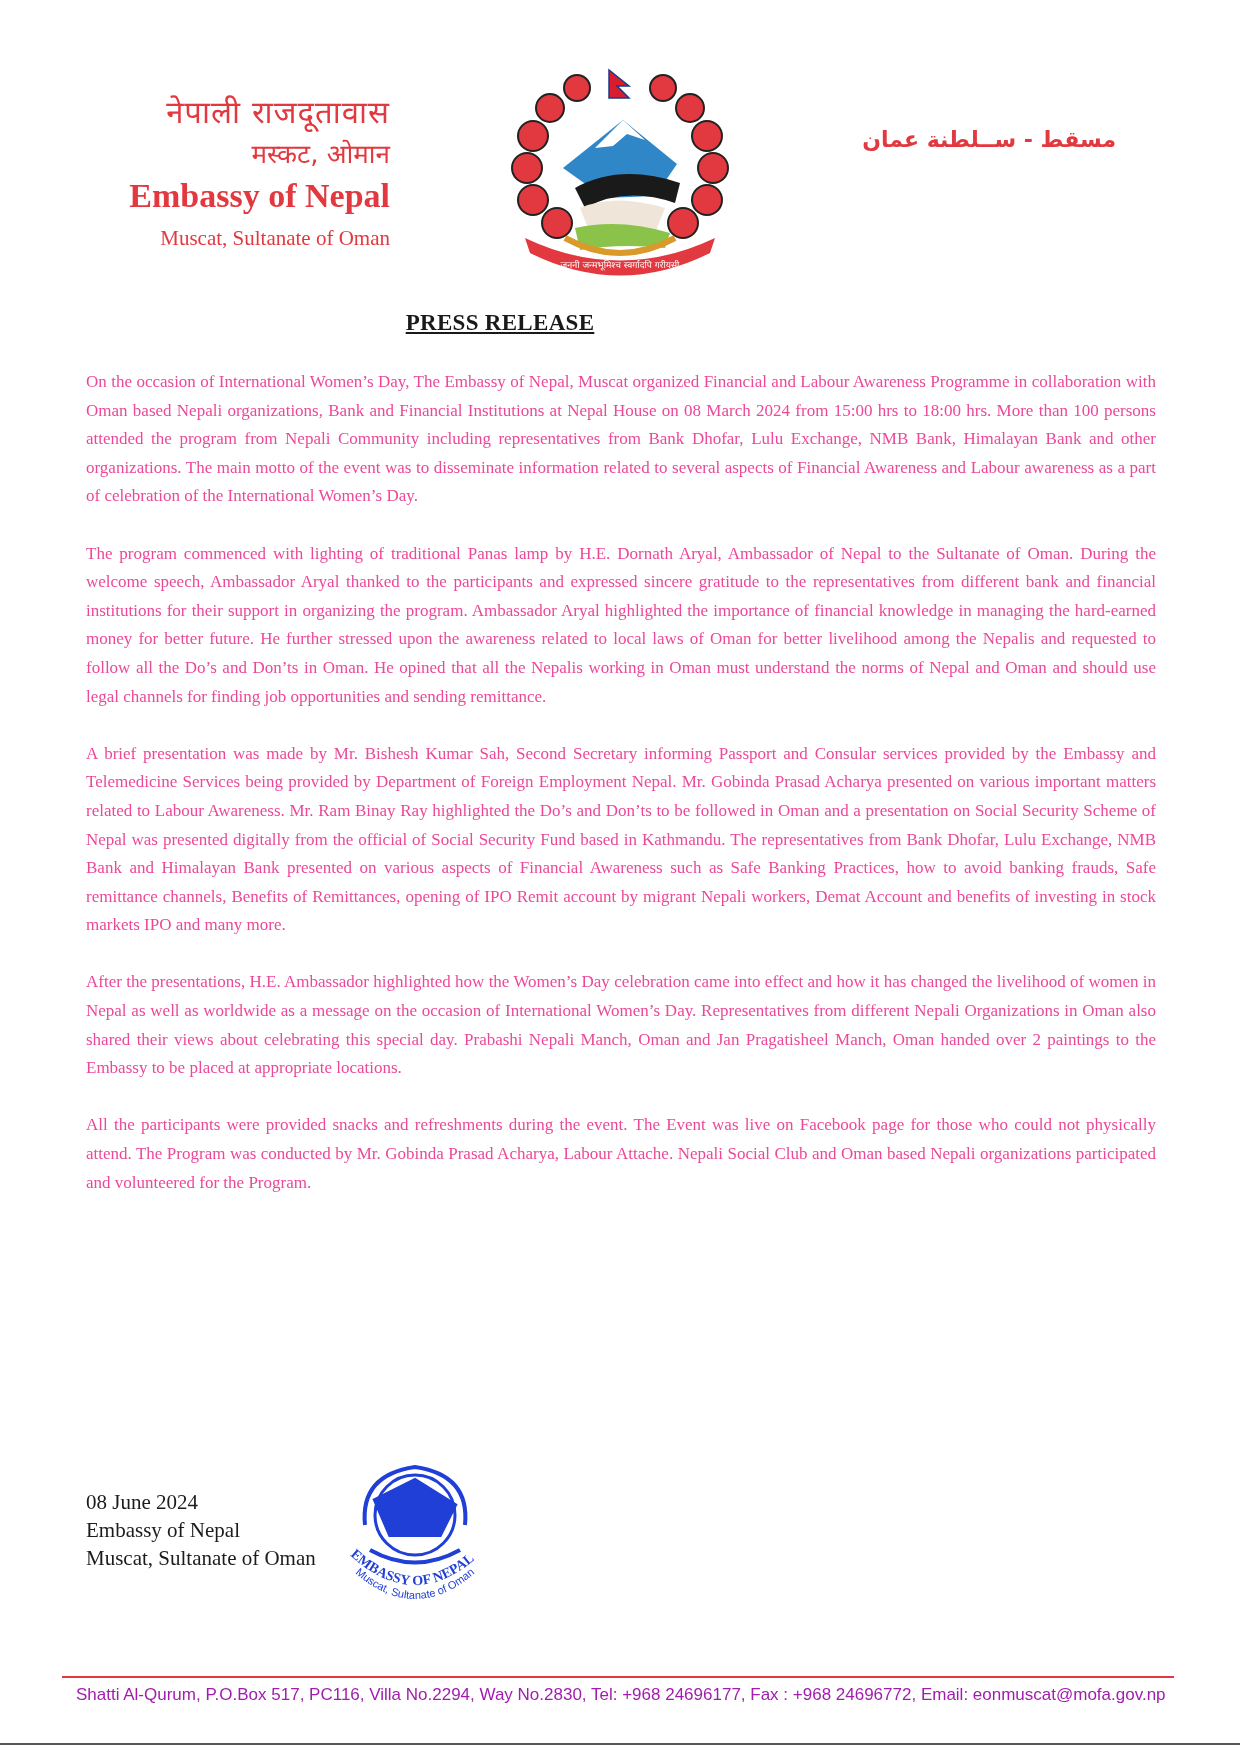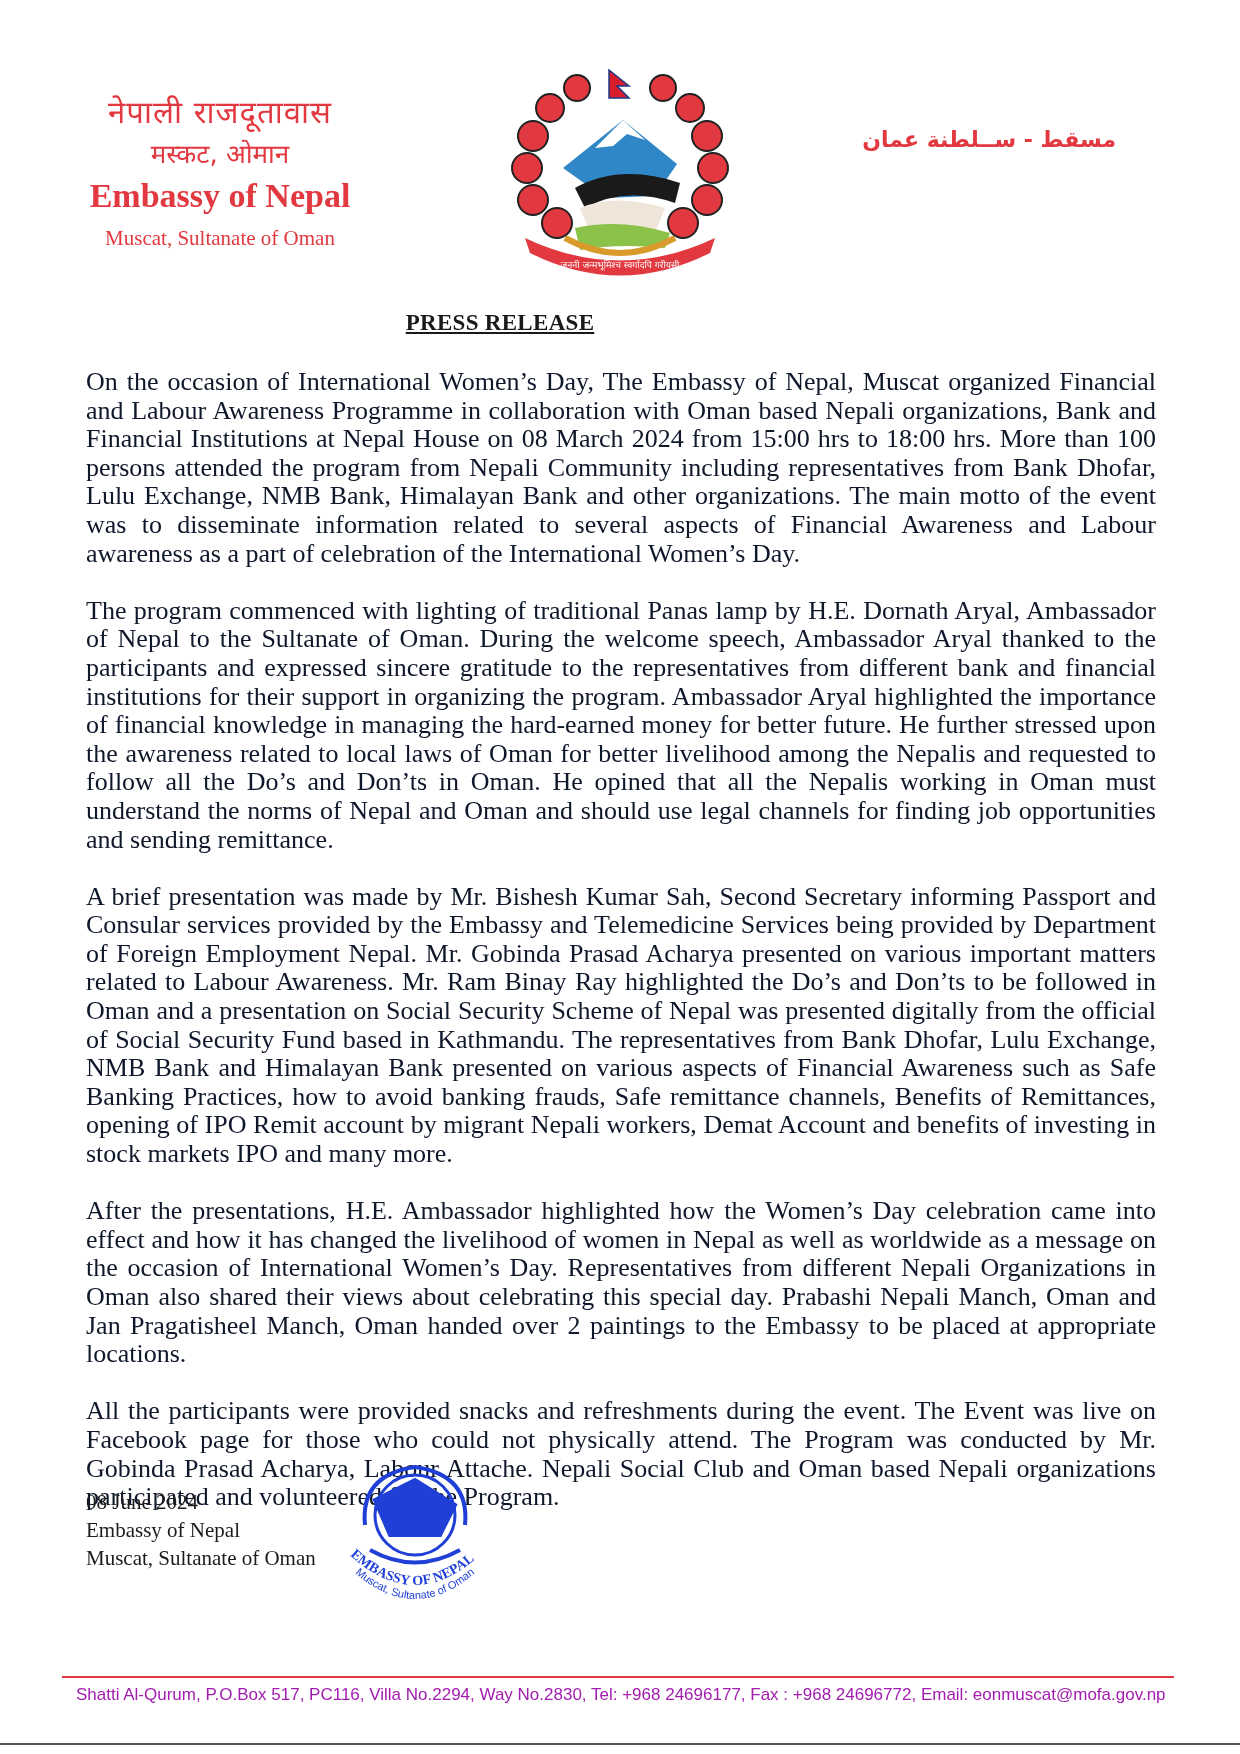--- a/index.html
+++ b/index.html
@@ -1,21 +1,21 @@
 <!DOCTYPE html>
 <html><head>
 <meta charset="utf-8">
 <style>
   html, body { margin: 0; padding: 0; }
   body {
     width: 1240px; height: 1754px; background: #ffffff; position: relative;
     overflow: hidden; font-family: "Liberation Serif", "DejaVu Serif", serif; color: #1a1a1a;
   }
   .header-left {
-    position: absolute; left: 50px; top: 92px; width: 340px; text-align: center; color: #e2383f;
+    position: absolute; left: 50px; top: 92px; width: 340px; text-align: right; color: #e2383f;
   }
   .dev-title { font-family: "DejaVu Sans", sans-serif; font-size: 31px; line-height: 40px; letter-spacing: 1px; }
   .dev-sub { font-family: "DejaVu Sans", sans-serif; font-size: 26px; line-height: 28px; margin-top: 8px; }
   .emb-name { font-weight: bold; font-size: 34px; line-height: 44px; margin-top: 6px; }
   .emb-city { font-size: 21px; line-height: 28px; margin-top: 6px; }
 
   .header-right {
     position: absolute; right: 78px; top: 125px; width: 300px; text-align: right; color: #e2383f;
     font-family: "DejaVu Sans", sans-serif; direction: rtl;
   }
@@ -24,21 +24,21 @@
 
   .emblem { position: absolute; left: 505px; top: 68px; width: 230px; height: 230px; text-align: right; }
 
   .title {
     position: absolute; top: 310px; left: 0; width: 1000px; text-align: center;
     font-weight: bold; font-size: 23px; text-decoration: underline; letter-spacing: 0.3px;
   }
 
   .body {
     position: absolute; left: 86px; top: 368px; width: 1070px;
-    font-size: 26px; line-height: 28.6px; text-align: justify; color: #0f172a;
+    font-size: 17px; line-height: 28.6px; text-align: justify; color: #ec4899;
   }
   .body p { margin: 0 0 28.6px 0; }
 
   .sign {
     position: absolute; left: 86px; top: 1488px; font-size: 21px; line-height: 28px; color: #1c1c1c;
   }
   .stamp { position: absolute; left: 340px; top: 1455px; width: 150px; height: 160px; }
 
   .footer-rule { position: absolute; left: 62px; top: 1676px; width: 1112px; height: 2px; background: #e2383f; }
   .footer-text {

